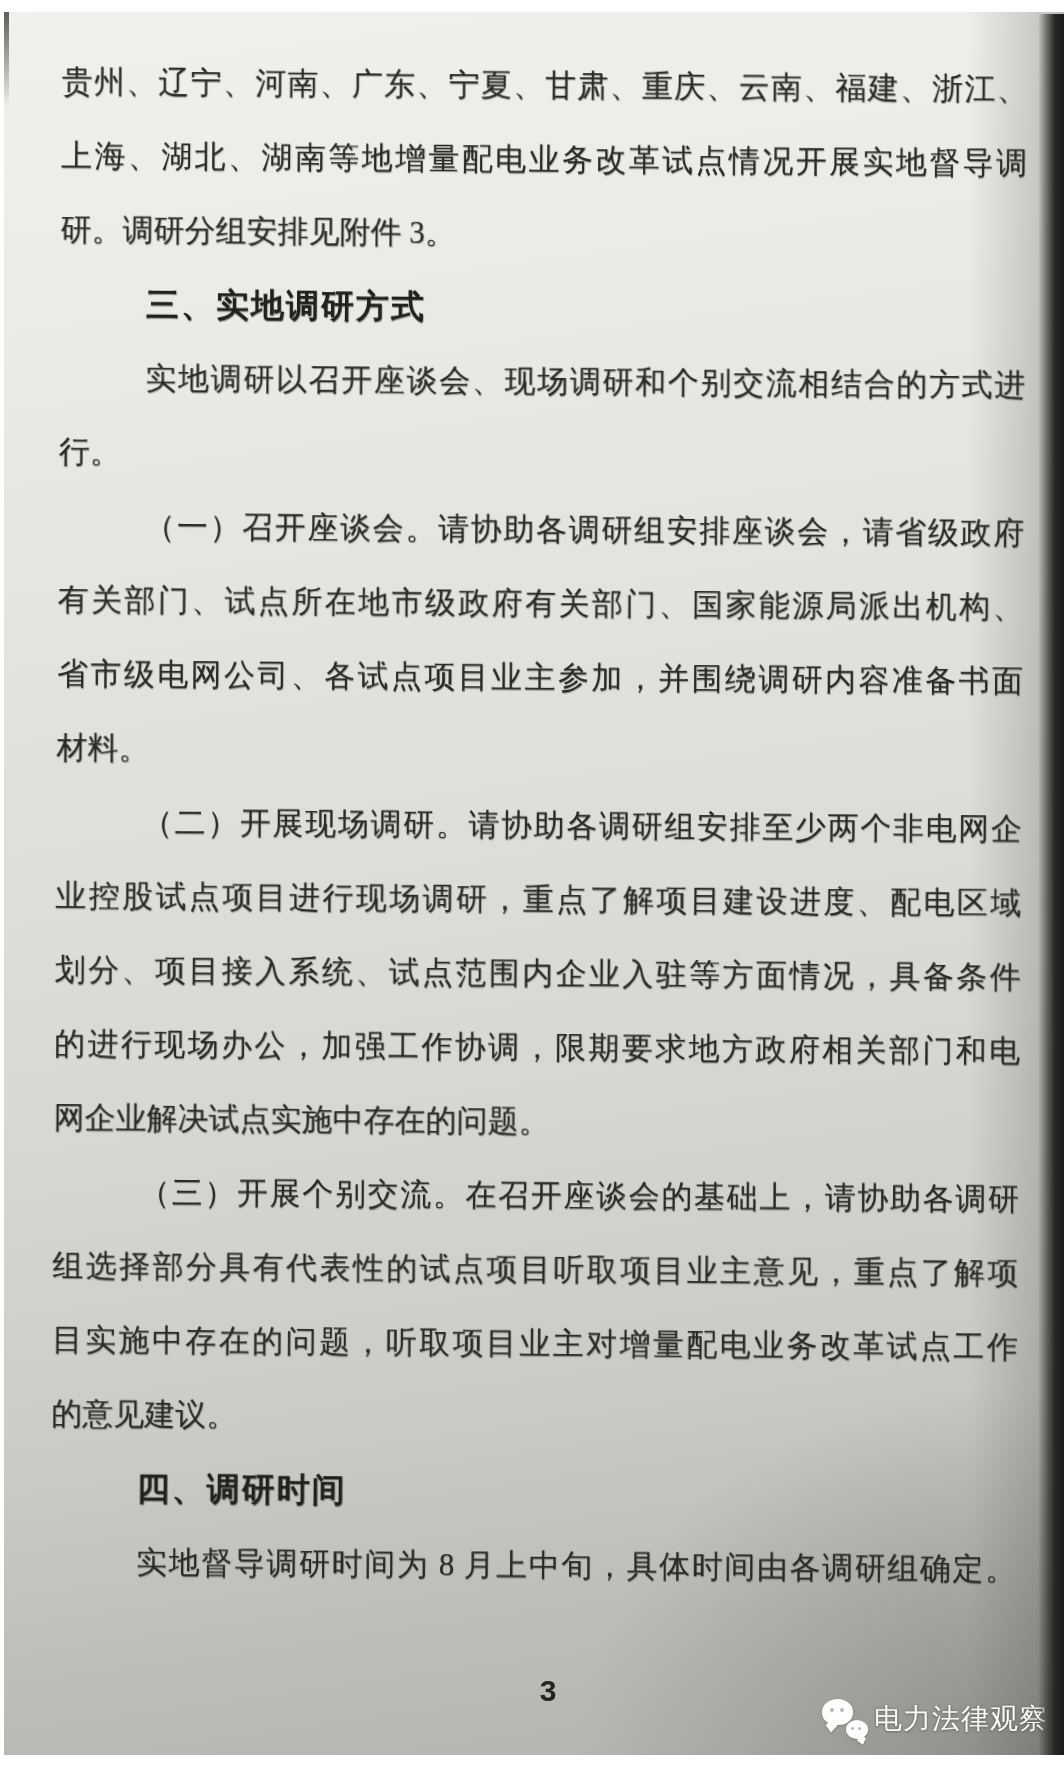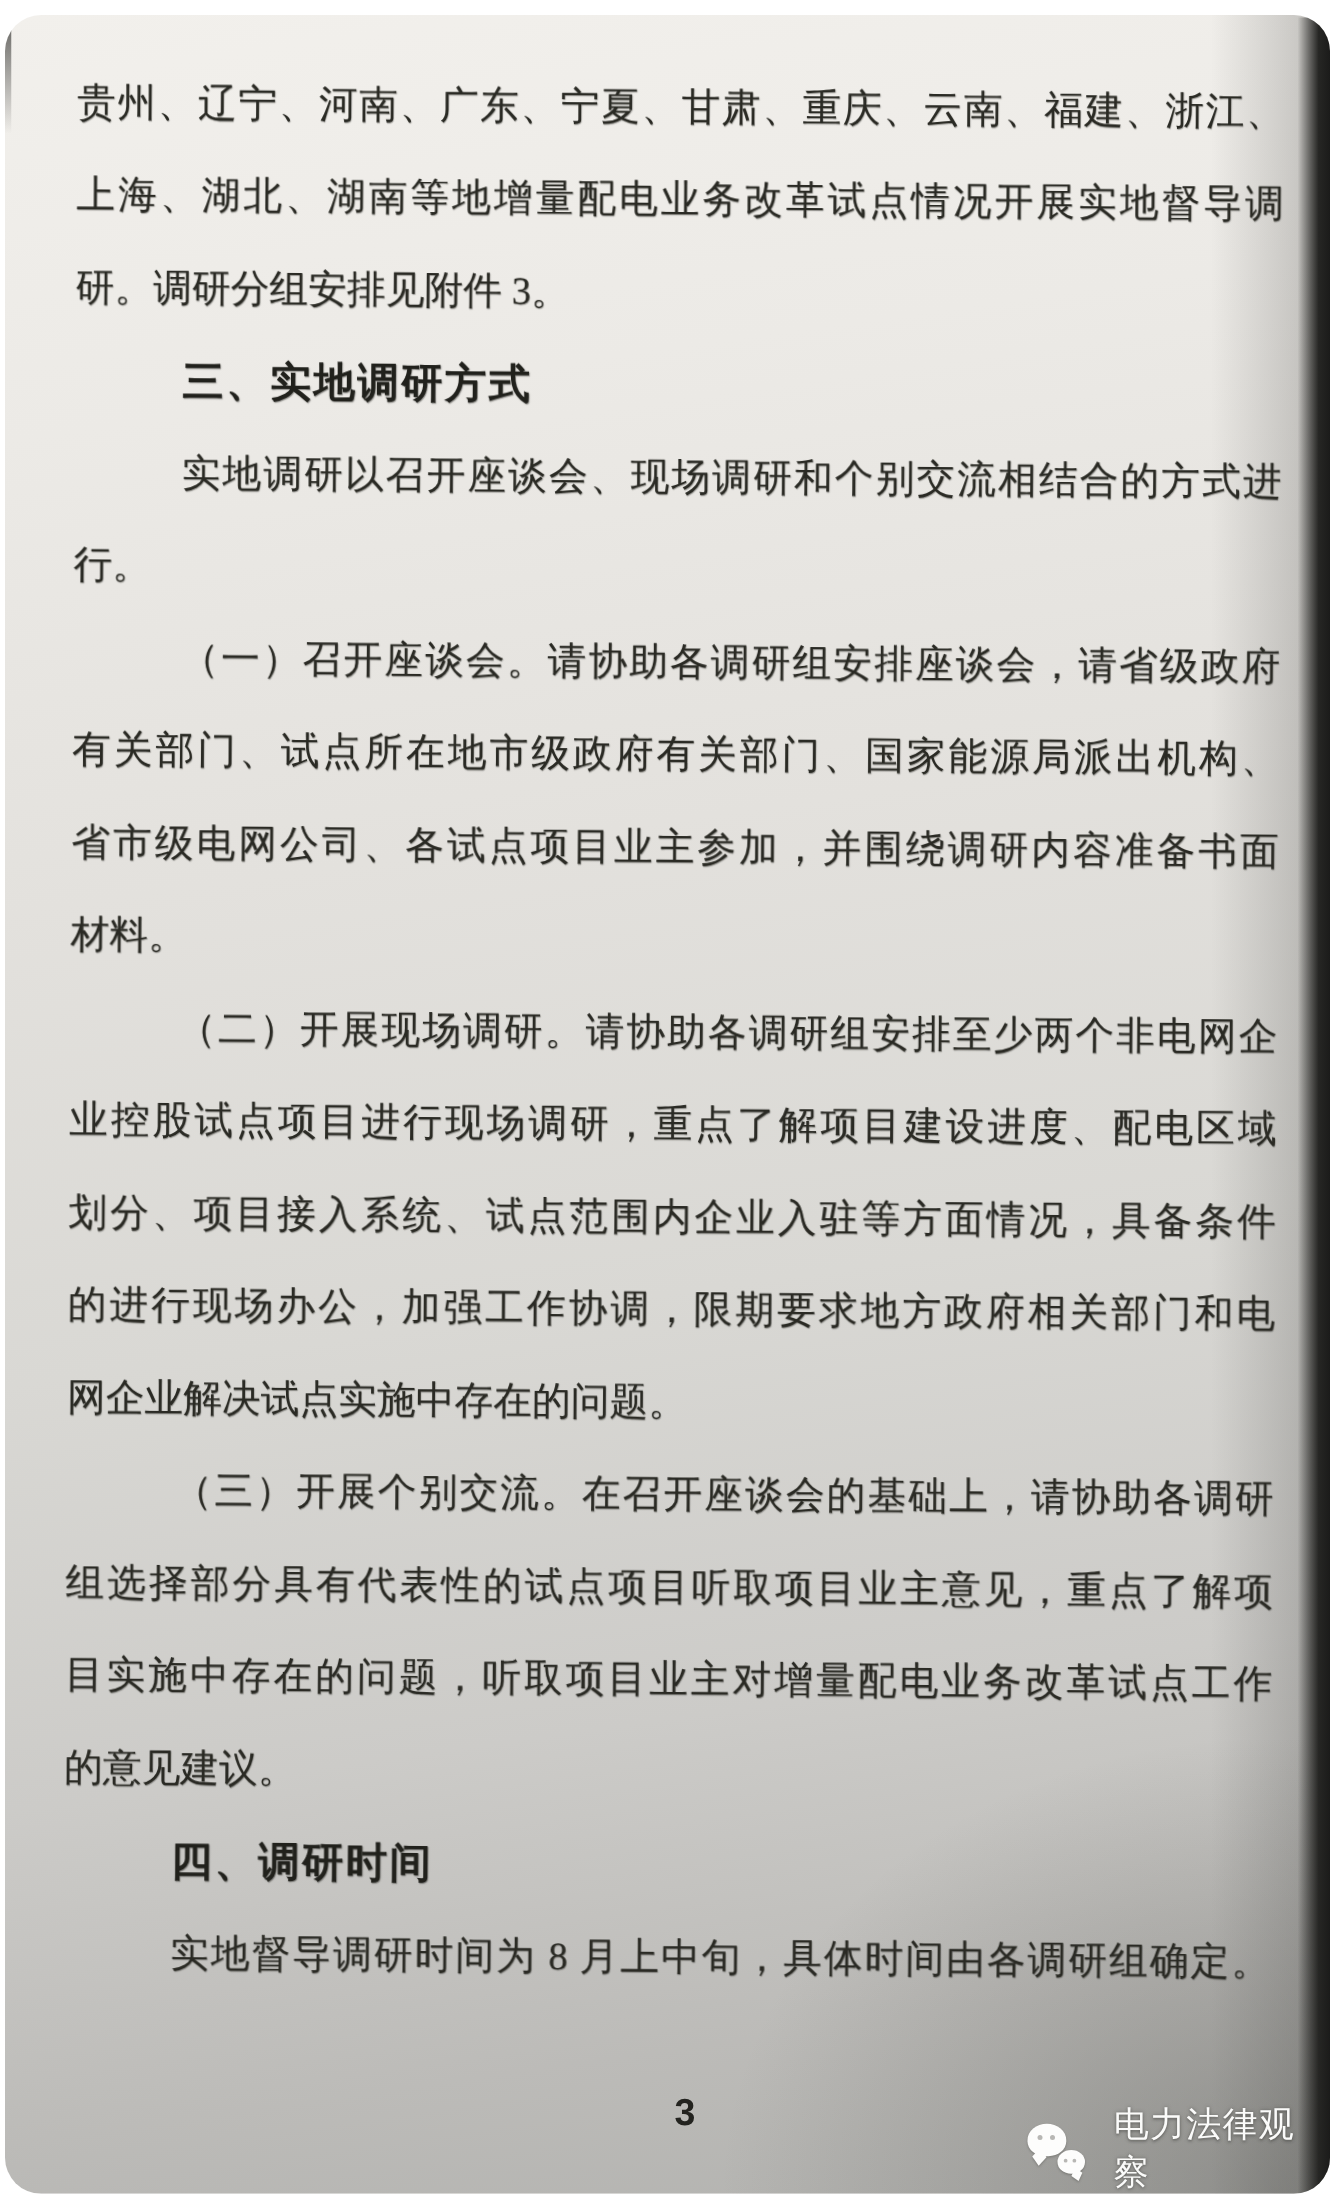--- a/index.html
+++ b/index.html
@@ -9,21 +9,20 @@
     font-family:"Liberation Serif","DejaVu Serif",serif;
   }
   
   .photo{
     position:absolute;left:4px;top:12px;right:0;bottom:10px;
     background:
       radial-gradient(ellipse 60% 30% at 96% 100%, rgba(80,80,76,0.38), rgba(80,80,76,0) 70%),
       linear-gradient(to right, rgba(70,70,68,0) 91%, rgba(70,70,68,0.20) 97%, rgba(70,70,68,0.30) 100%),
       linear-gradient(172deg,#f2f0ec 0%, #eceae6 18%, #e3e1dd 38%, #d9d8d4 58%, #cccbc8 76%, #bcbbb8 90%, #b2b2af 100%);
     overflow:hidden;
-    border-radius:29px;
   }
   
   .edge-band{
     position:absolute;top:2px;right:0;bottom:0;width:26px;
     background:linear-gradient(to right, rgba(35,35,33,0) 0%, rgba(35,35,33,0.55) 35%, #262624 65%, #1b1b1a 100%);
   }
   
   .corner-mark{
     position:absolute;left:0;top:0;width:5px;height:95px;
     background:linear-gradient(to bottom, rgba(45,45,42,0.75), rgba(45,45,42,0));
@@ -51,21 +50,21 @@
   
   .page-num{
     position:absolute;left:512px;top:1662px;width:64px;
     text-align:center;font-size:30px;font-weight:600;color:#23231f;
     font-family:"Liberation Sans","DejaVu Sans",sans-serif;
     filter:blur(0.3px);
   }
   
   .watermark{
     position:absolute;left:818px;top:1680px;height:54px;
-    display:flex;align-items:center;gap:23px;
+    display:flex;align-items:center;gap:6px;
   }
   .wm-label{
     font-size:28px;letter-spacing:1px;color:#fbfbfa;
     font-family:"Liberation Sans","DejaVu Sans",sans-serif;
     text-shadow:0 0 3px rgba(70,70,66,0.55), 0 1px 2px rgba(60,60,58,0.35);
   }
   .wc-icon{position:relative;width:46px;height:40px;flex:0 0 auto;
     filter:drop-shadow(0 1px 1px rgba(70,70,66,0.4));}
   .wc-big{
     position:absolute;left:0;top:0;width:31px;height:26px;

